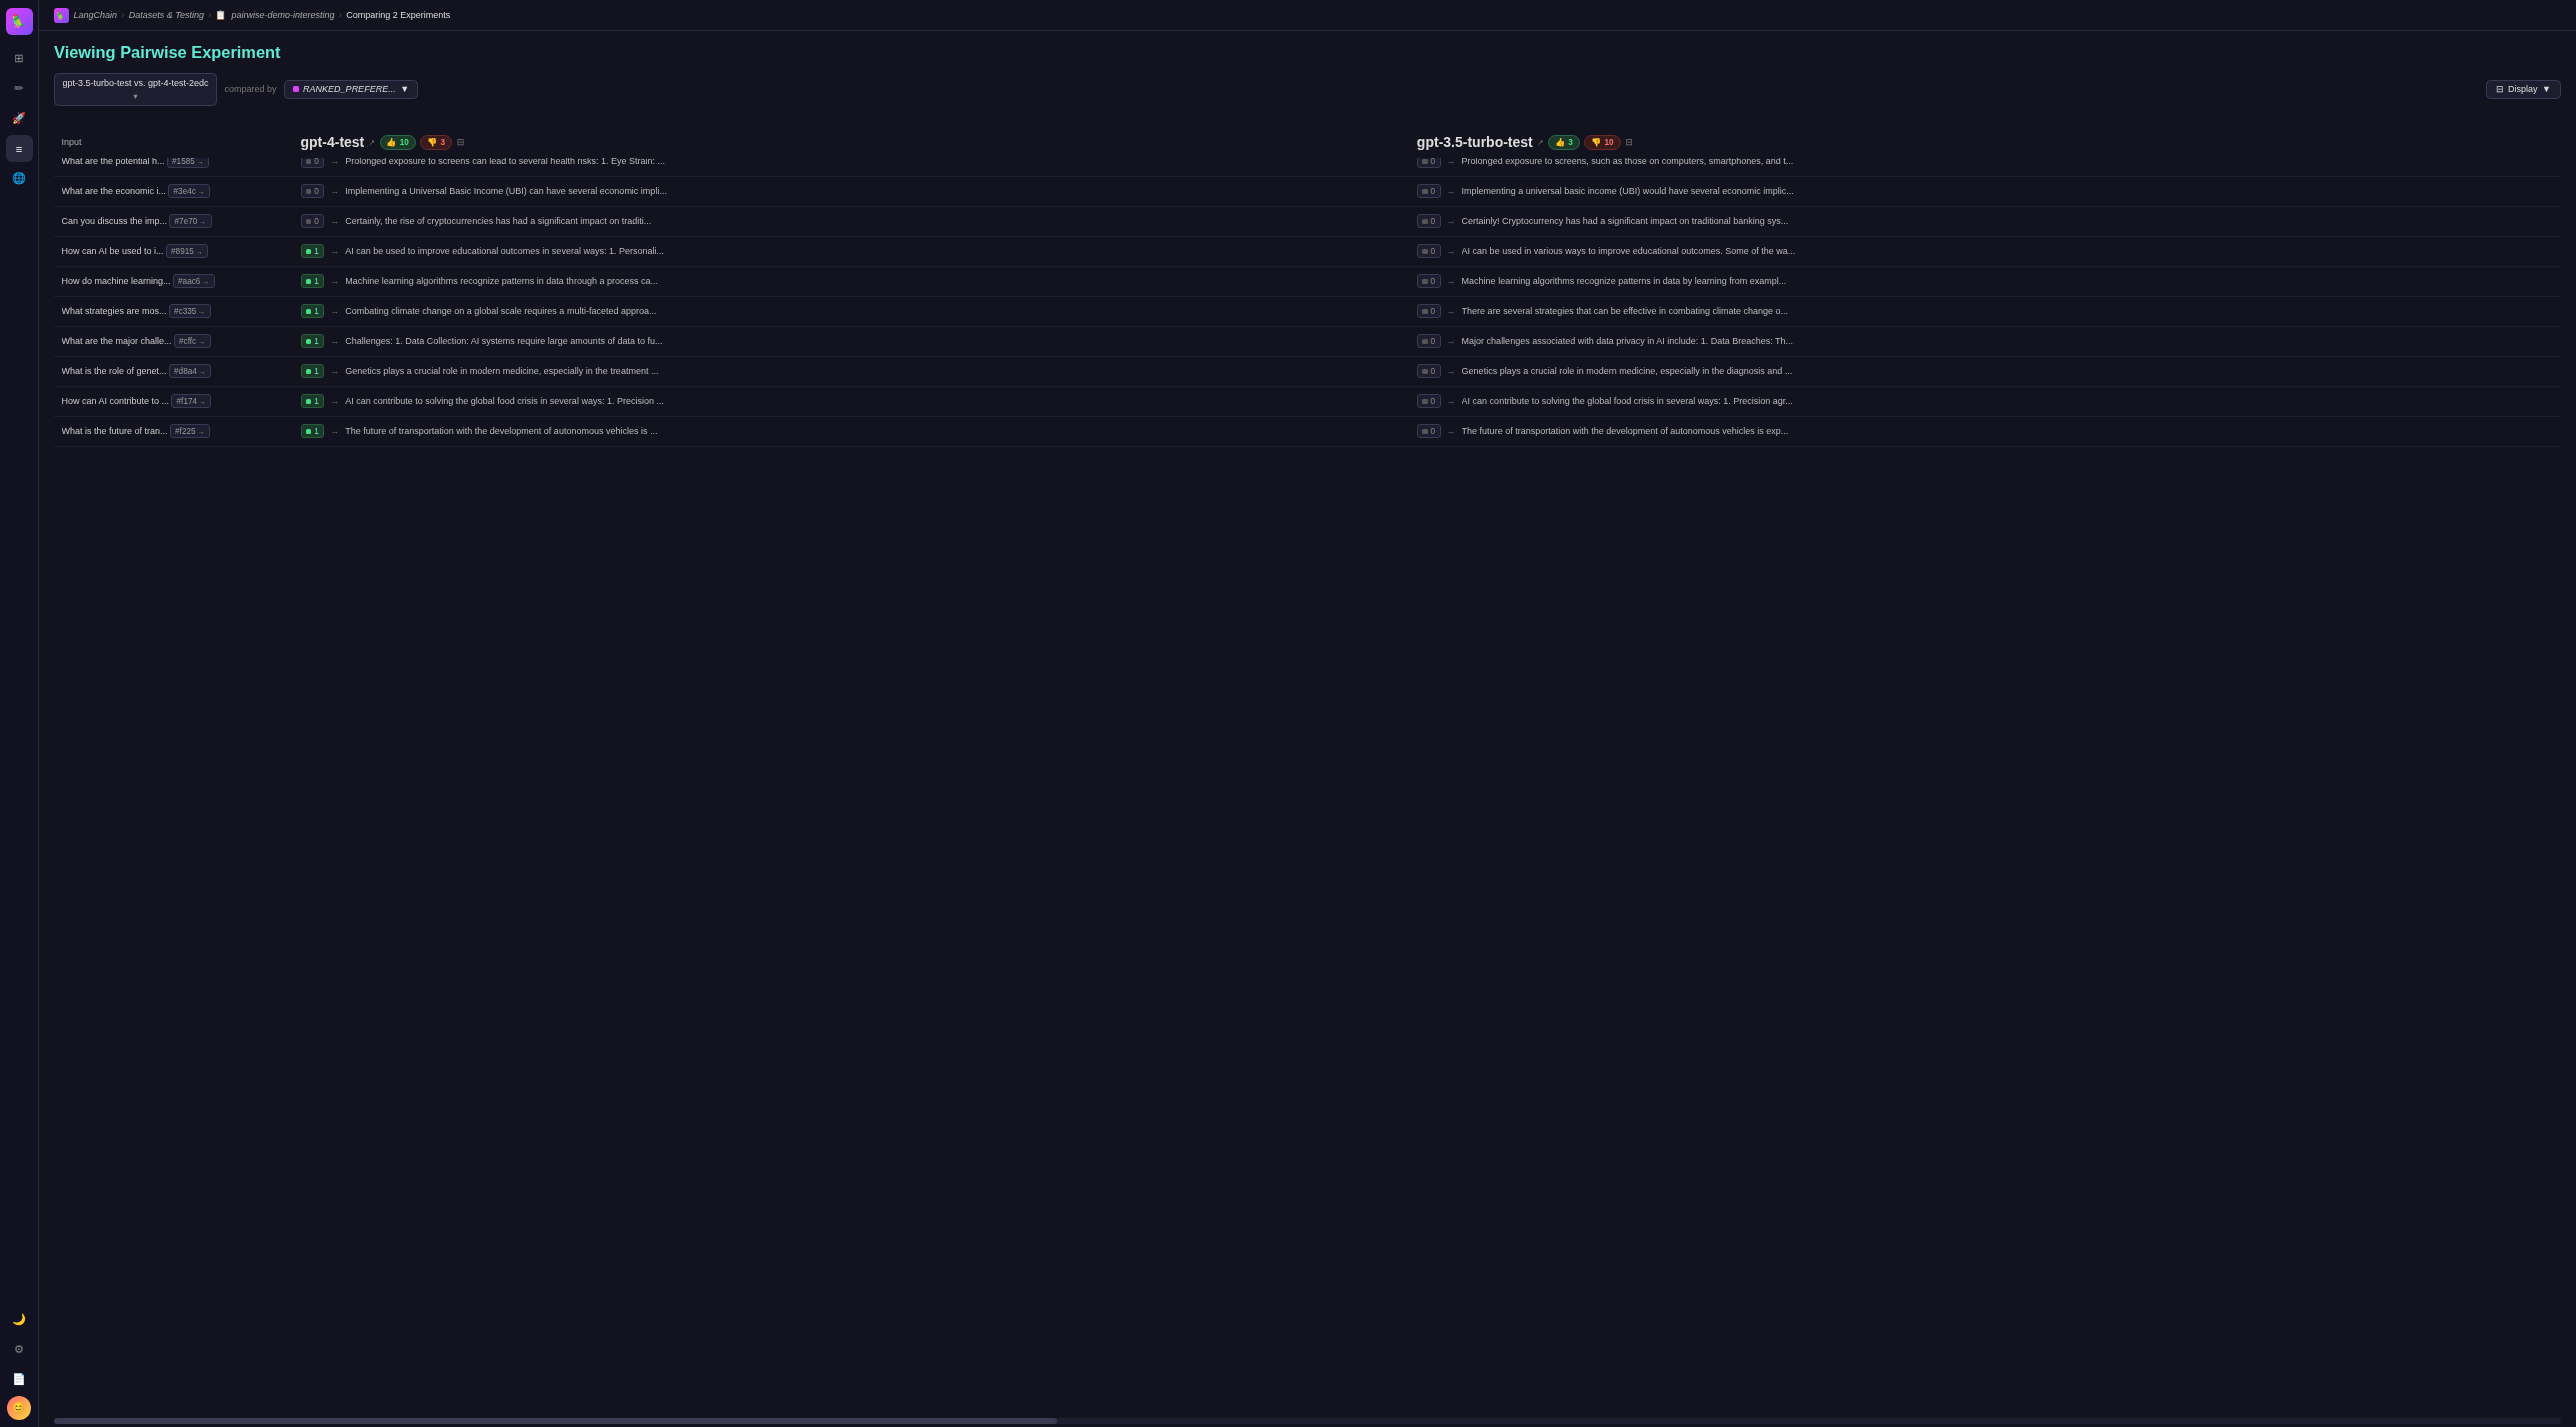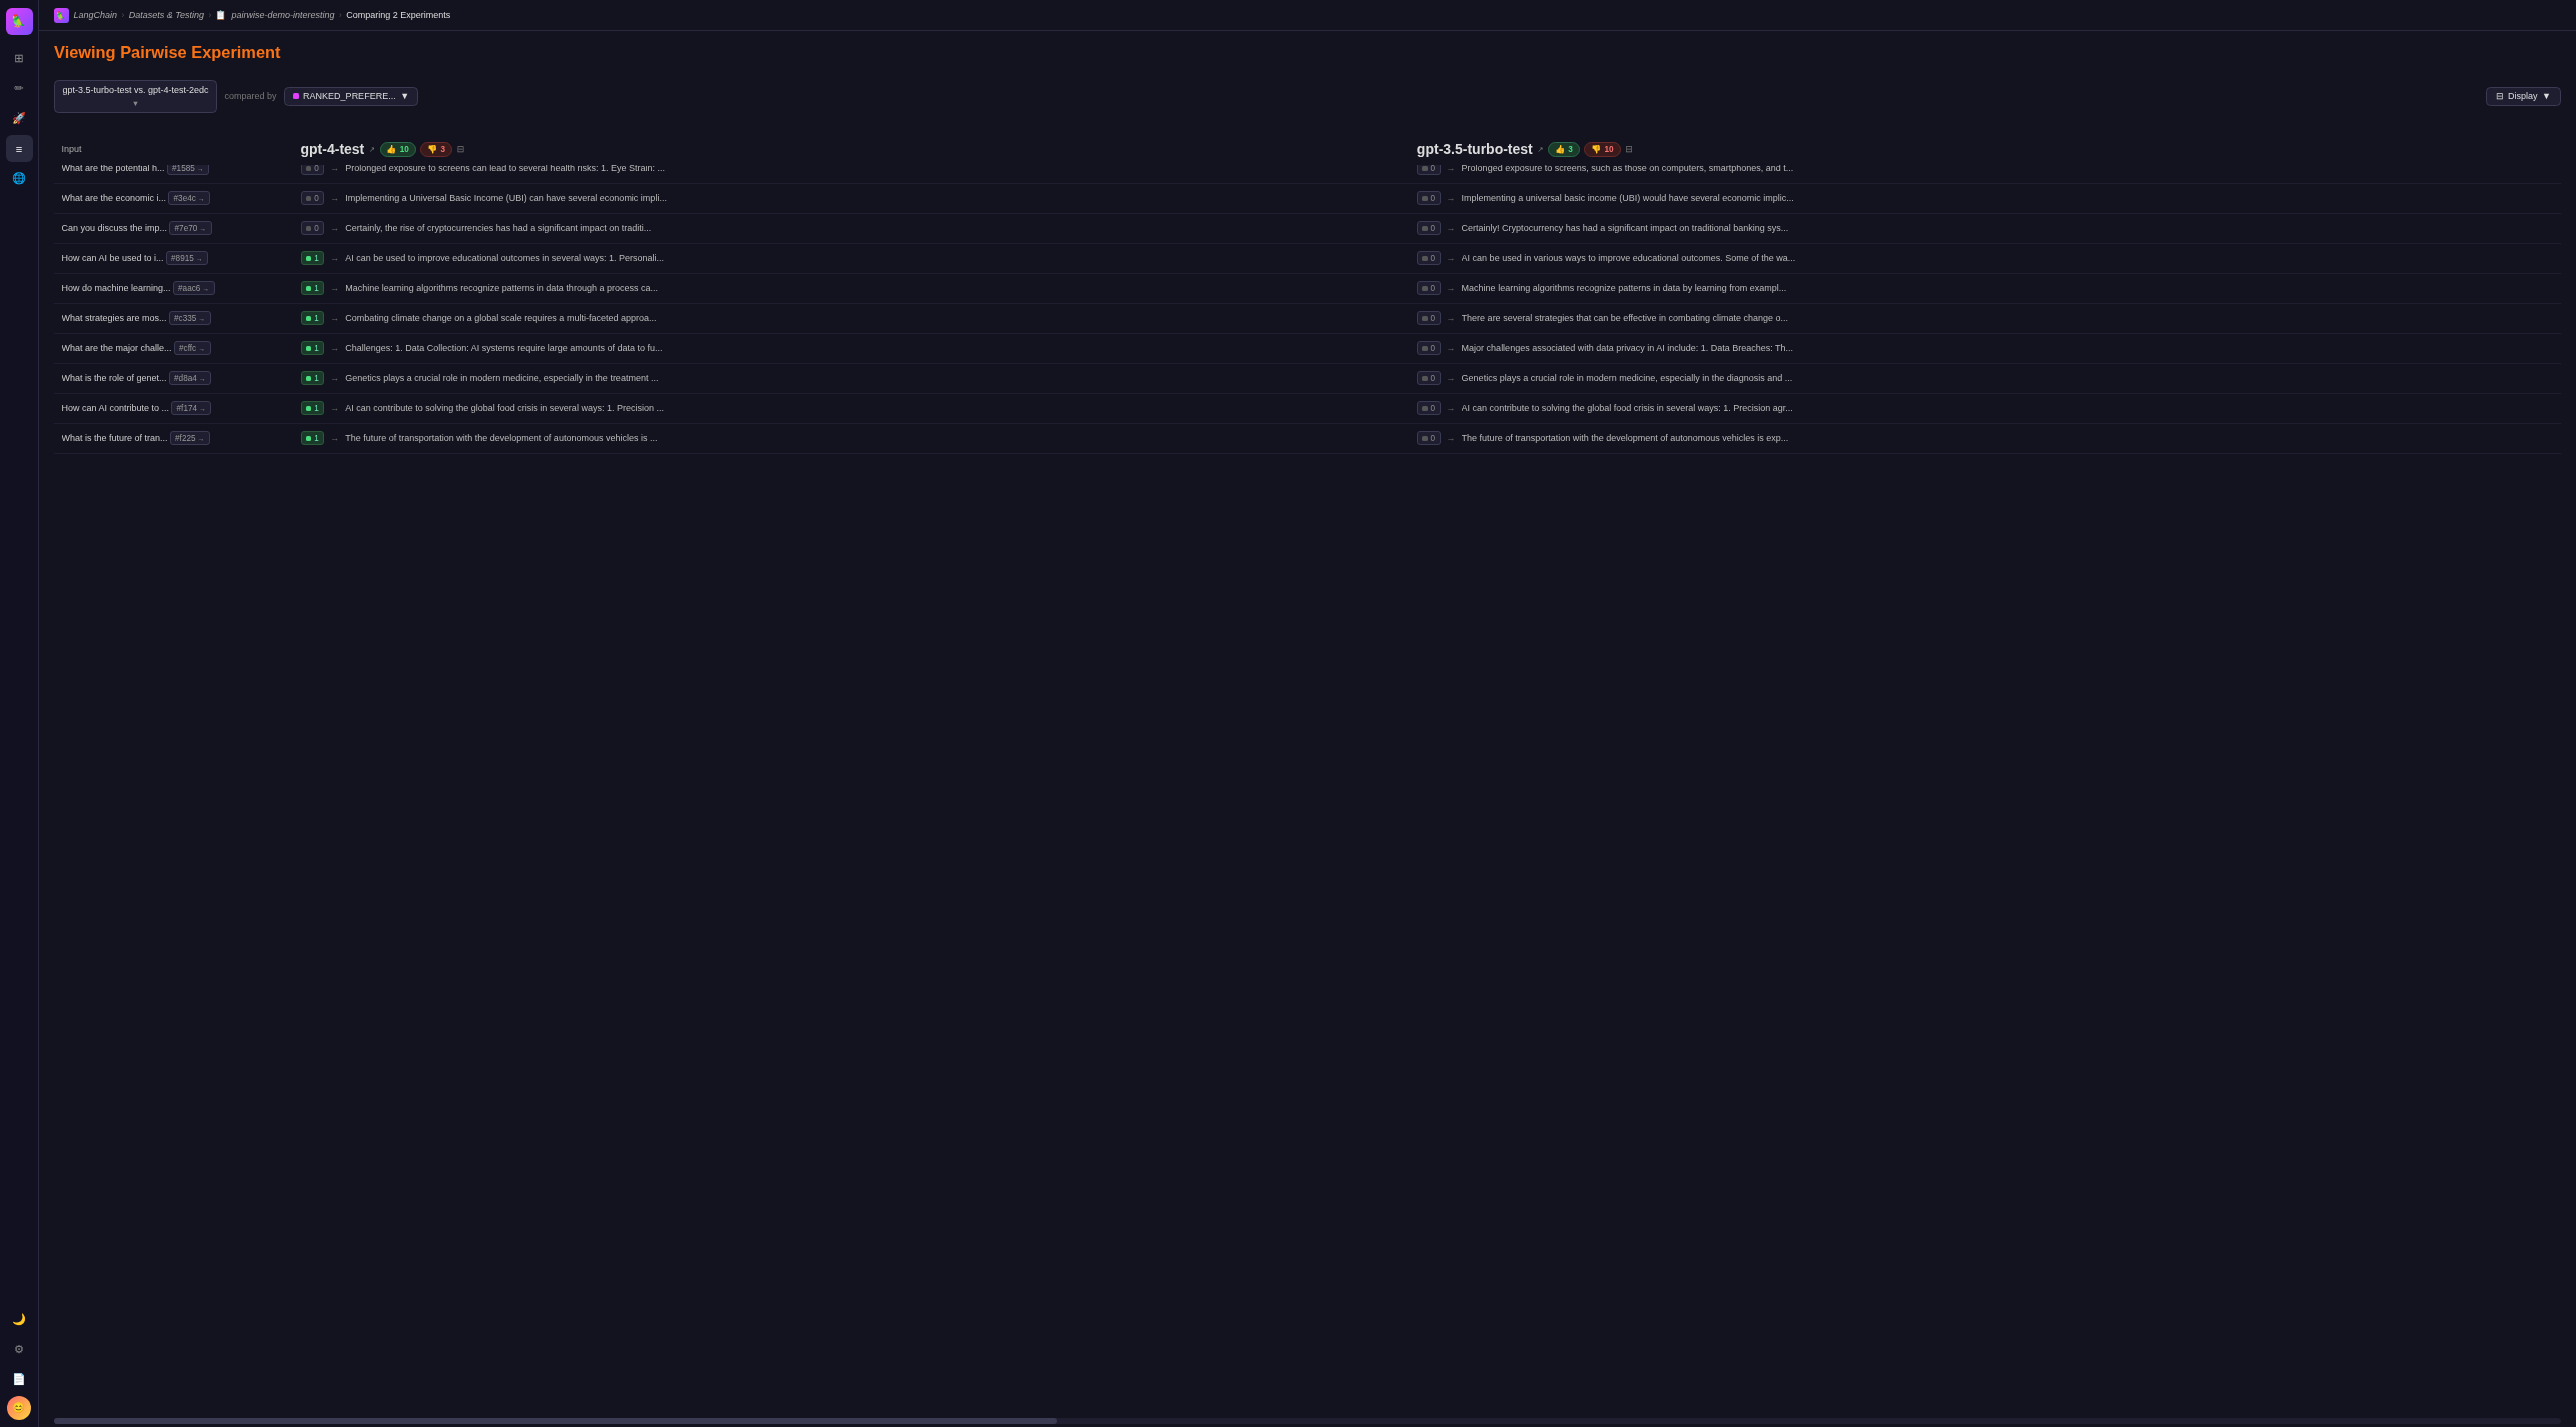--- a/index.html
+++ b/index.html
@@ -102,22 +102,22 @@
     .topnav .current { color: #ddd; }
 
     
     .page-header {
       padding: 12px 15px 9px;
       background: #13131f;
     }
     .page-title {
       font-size: 16.4px;
       font-weight: 600;
-      color: #f97316;
-      margin-bottom: 9px;
+      color: #5eead4;
+      margin-bottom: 2px;
     }
 
     
     .filters-bar {
       display: flex;
       align-items: center;
       gap: 7.5px;
       padding: 0 15px 9px;
       background: #13131f;
     }
@@ -140,20 +140,21 @@
       background: #1e1e30;
       border: 0.7px solid #3a3a52;
       color: #ddd;
       padding: 3.7px 7.5px;
       border-radius: 4.5px;
       font-size: 9px;
       cursor: pointer;
       display: flex;
       align-items: center;
       gap: 4.5px;
+      font-style: italic;
     }
     .ranked-dot {
       width: 6px;
       height: 6px;
       border-radius: 1.5px;
       background: #e040fb;
     }
     .display-btn {
       margin-left: auto;
       background: #1e1e30;

